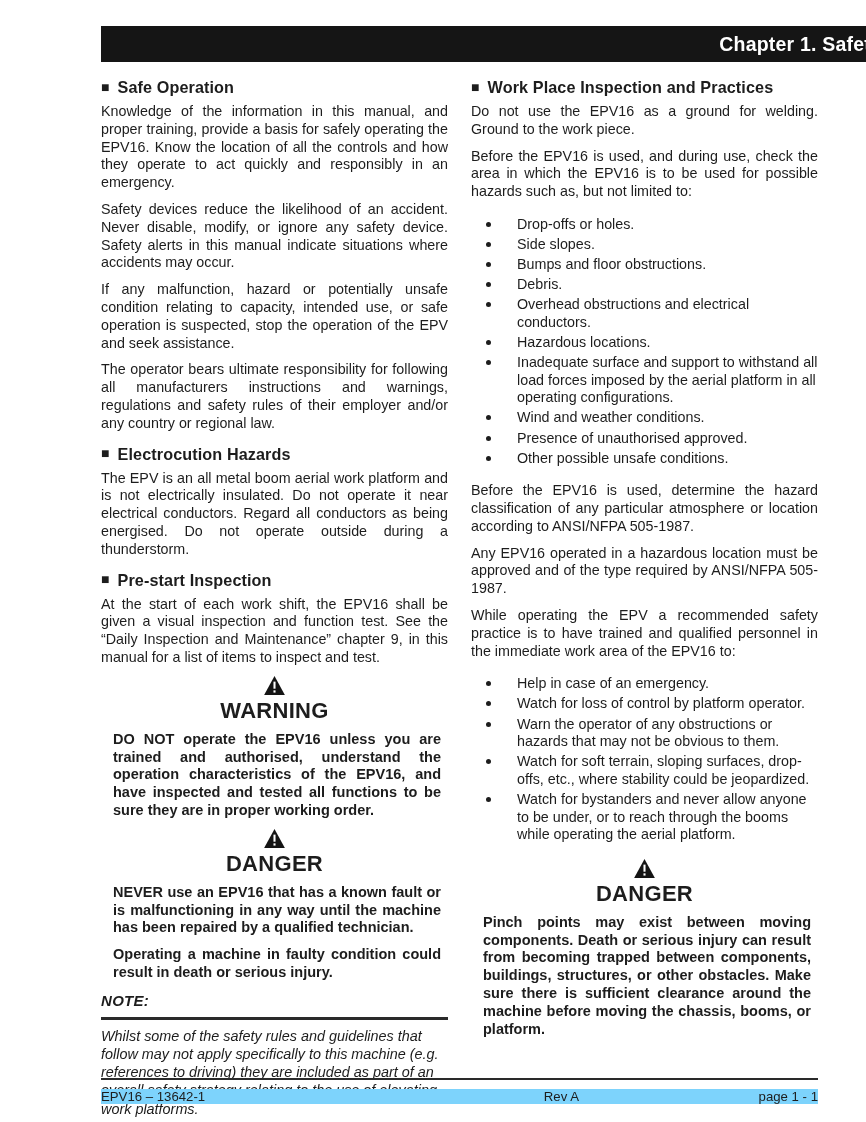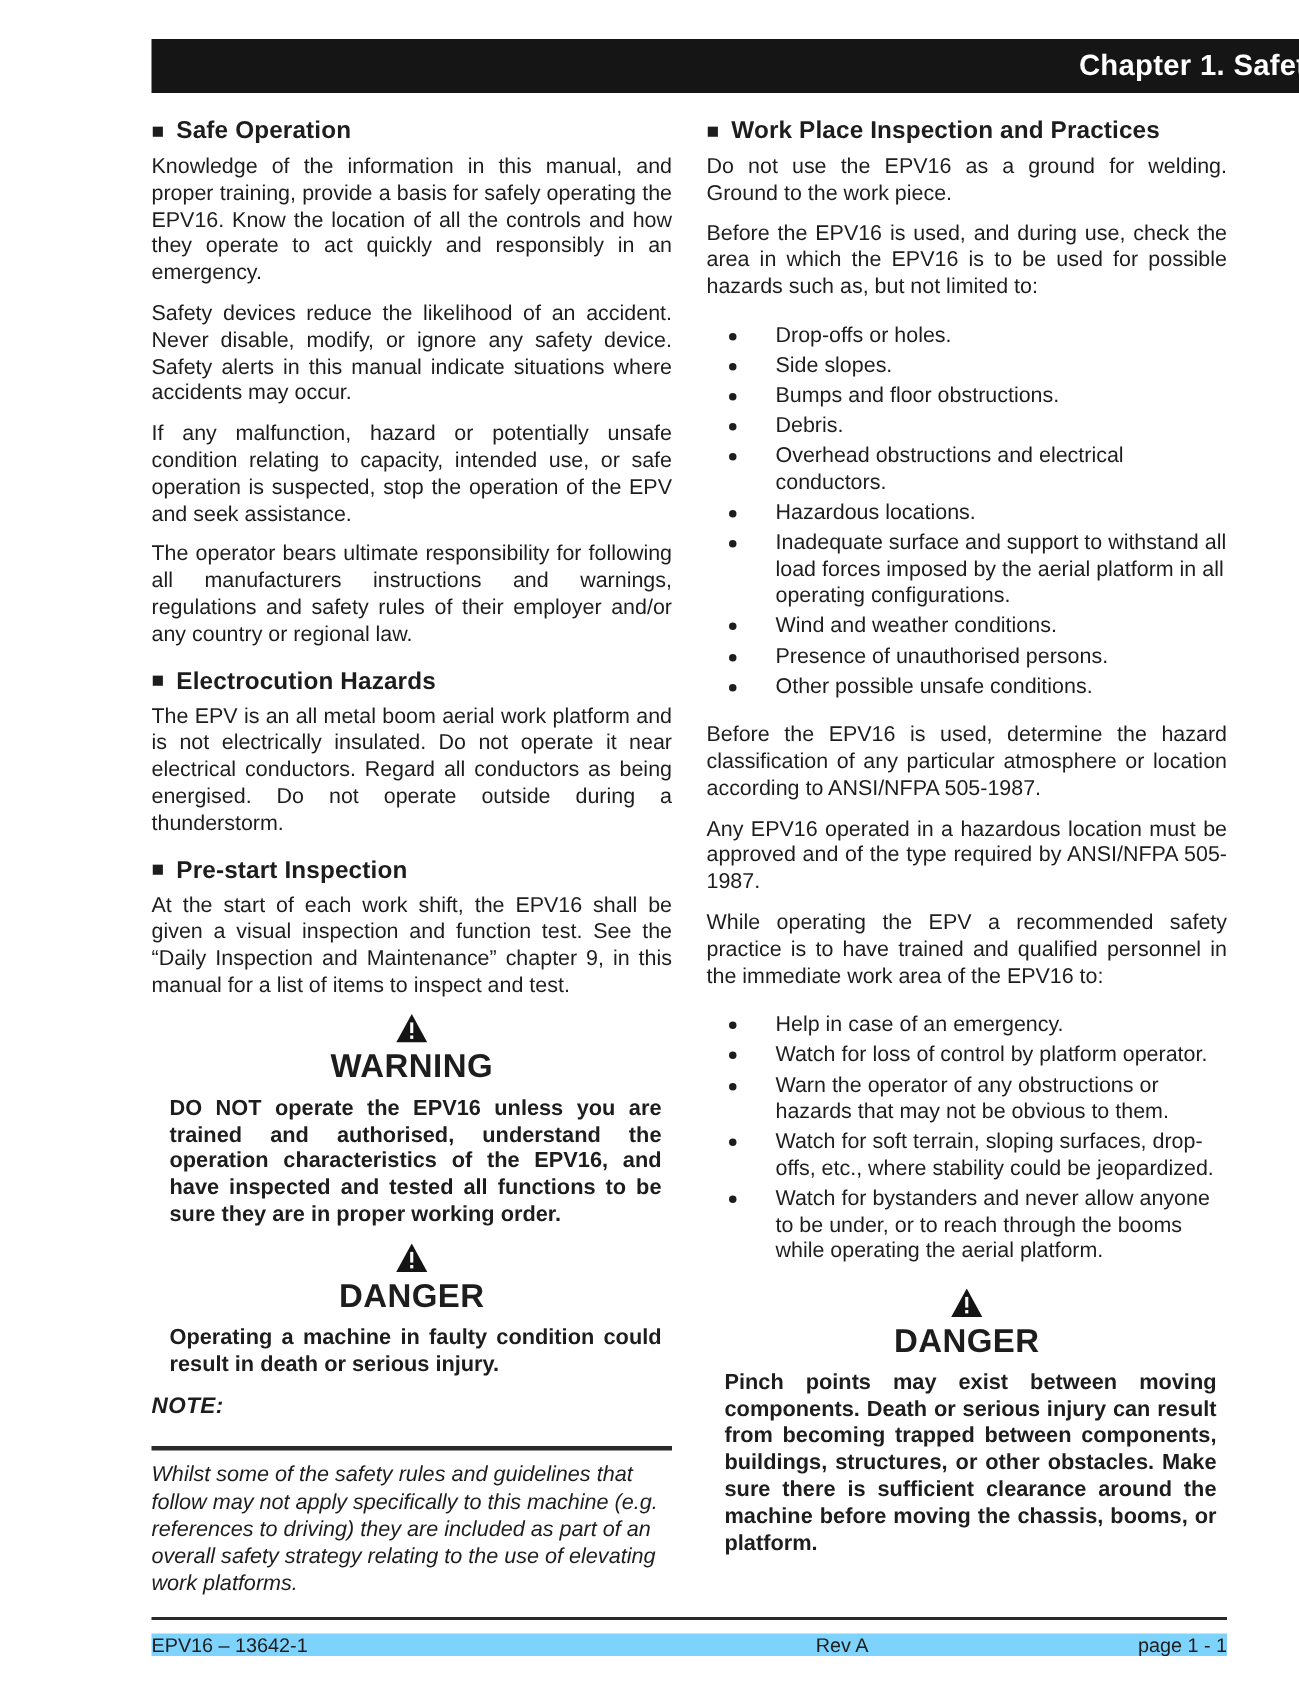--- a/index.html
+++ b/index.html
@@ -59,21 +59,21 @@
   .alert-title svg{display:block;}
   p.alert-para{
     font-size:14.5px;line-height:17.8px;font-weight:bold;text-align:justify;
     margin:0 7px 9px 12px;
   }
 
   .note{margin-top:10px;}
   .note-label{
     font-size:15px;font-weight:bold;font-style:italic;
     border-bottom:3px solid var(--rule);
-    padding-bottom:18px;margin-bottom:7px;letter-spacing:.3px;
+    padding-bottom:8px;margin-bottom:7px;letter-spacing:.3px;
   }
   p.note-text{
     font-size:14.4px;font-style:italic;line-height:18.2px;margin:0;text-align:left;
   }
 
   .footer-rule{
     position:absolute;left:101px;top:1078px;width:717px;
     border-top:2px solid var(--rule);background:#fff;
   }
   .page-footer{
@@ -121,20 +121,21 @@
       </div>
       <p class="alert-para">DO NOT operate the EPV16 unless you are trained and authorised, understand the operation characteristics of the EPV16, and have inspected and tested all functions to be sure they are in proper working order.</p>
       <div class="alert-title">
         <svg width="21" height="19" viewBox="0 0 24 22">
           <path d="M12 0 L24 22 L0 22 Z" fill="#141414"></path>
           <rect x="10.8" y="6.5" width="2.4" height="8.2" fill="#ffffff"></rect>
           <rect x="10.8" y="16.6" width="2.4" height="2.6" fill="#ffffff"></rect>
         </svg>
         <span>DANGER</span>
       </div>
+      <p class="alert-para">NEVER use an EPV16 that has a known fault or is malfunctioning in any way until the machine has been repaired by a qualified technician.</p>
       <p class="alert-para">Operating a machine in faulty condition could result in death or serious injury.</p>
       <div class="note">
         <div class="note-label">NOTE:</div>
         <p class="note-text">Whilst some of the safety rules and guidelines that follow may not apply specifically to this machine (e.g. references to driving) they are included as part of an overall safety strategy relating to the use of elevating work platforms.</p>
       </div>
     </div>
   <div class="col right">
       <h2 class="section">
         <span class="marker">■</span>
         <span>Work Place Inspection and Practices</span>
@@ -169,21 +170,21 @@
         <li>
           <span class="dot"></span>
           <span class="li-text">Inadequate surface and support to withstand all load forces imposed by the aerial platform in all operating configurations.</span>
         </li>
         <li>
           <span class="dot"></span>
           <span class="li-text">Wind and weather conditions.</span>
         </li>
         <li>
           <span class="dot"></span>
-          <span class="li-text">Presence of unauthorised persons.</span>
+          <span class="li-text">Presence of unauthorised approved.</span>
         </li>
         <li>
           <span class="dot"></span>
           <span class="li-text">Other possible unsafe conditions.</span>
         </li>
       </ul>
       <p class="para">Before the EPV16 is used, determine the hazard classification of any particular atmosphere or location according to ANSI/NFPA 505-1987.</p>
       <p class="para">Any EPV16 operated in a hazardous location must be approved and of the type required by ANSI/NFPA 505-1987.</p>
       <p class="para">While operating the EPV a recommended safety practice is to have trained and qualified personnel in the immediate work area of the EPV16 to:</p>
       <ul class="bullets">

